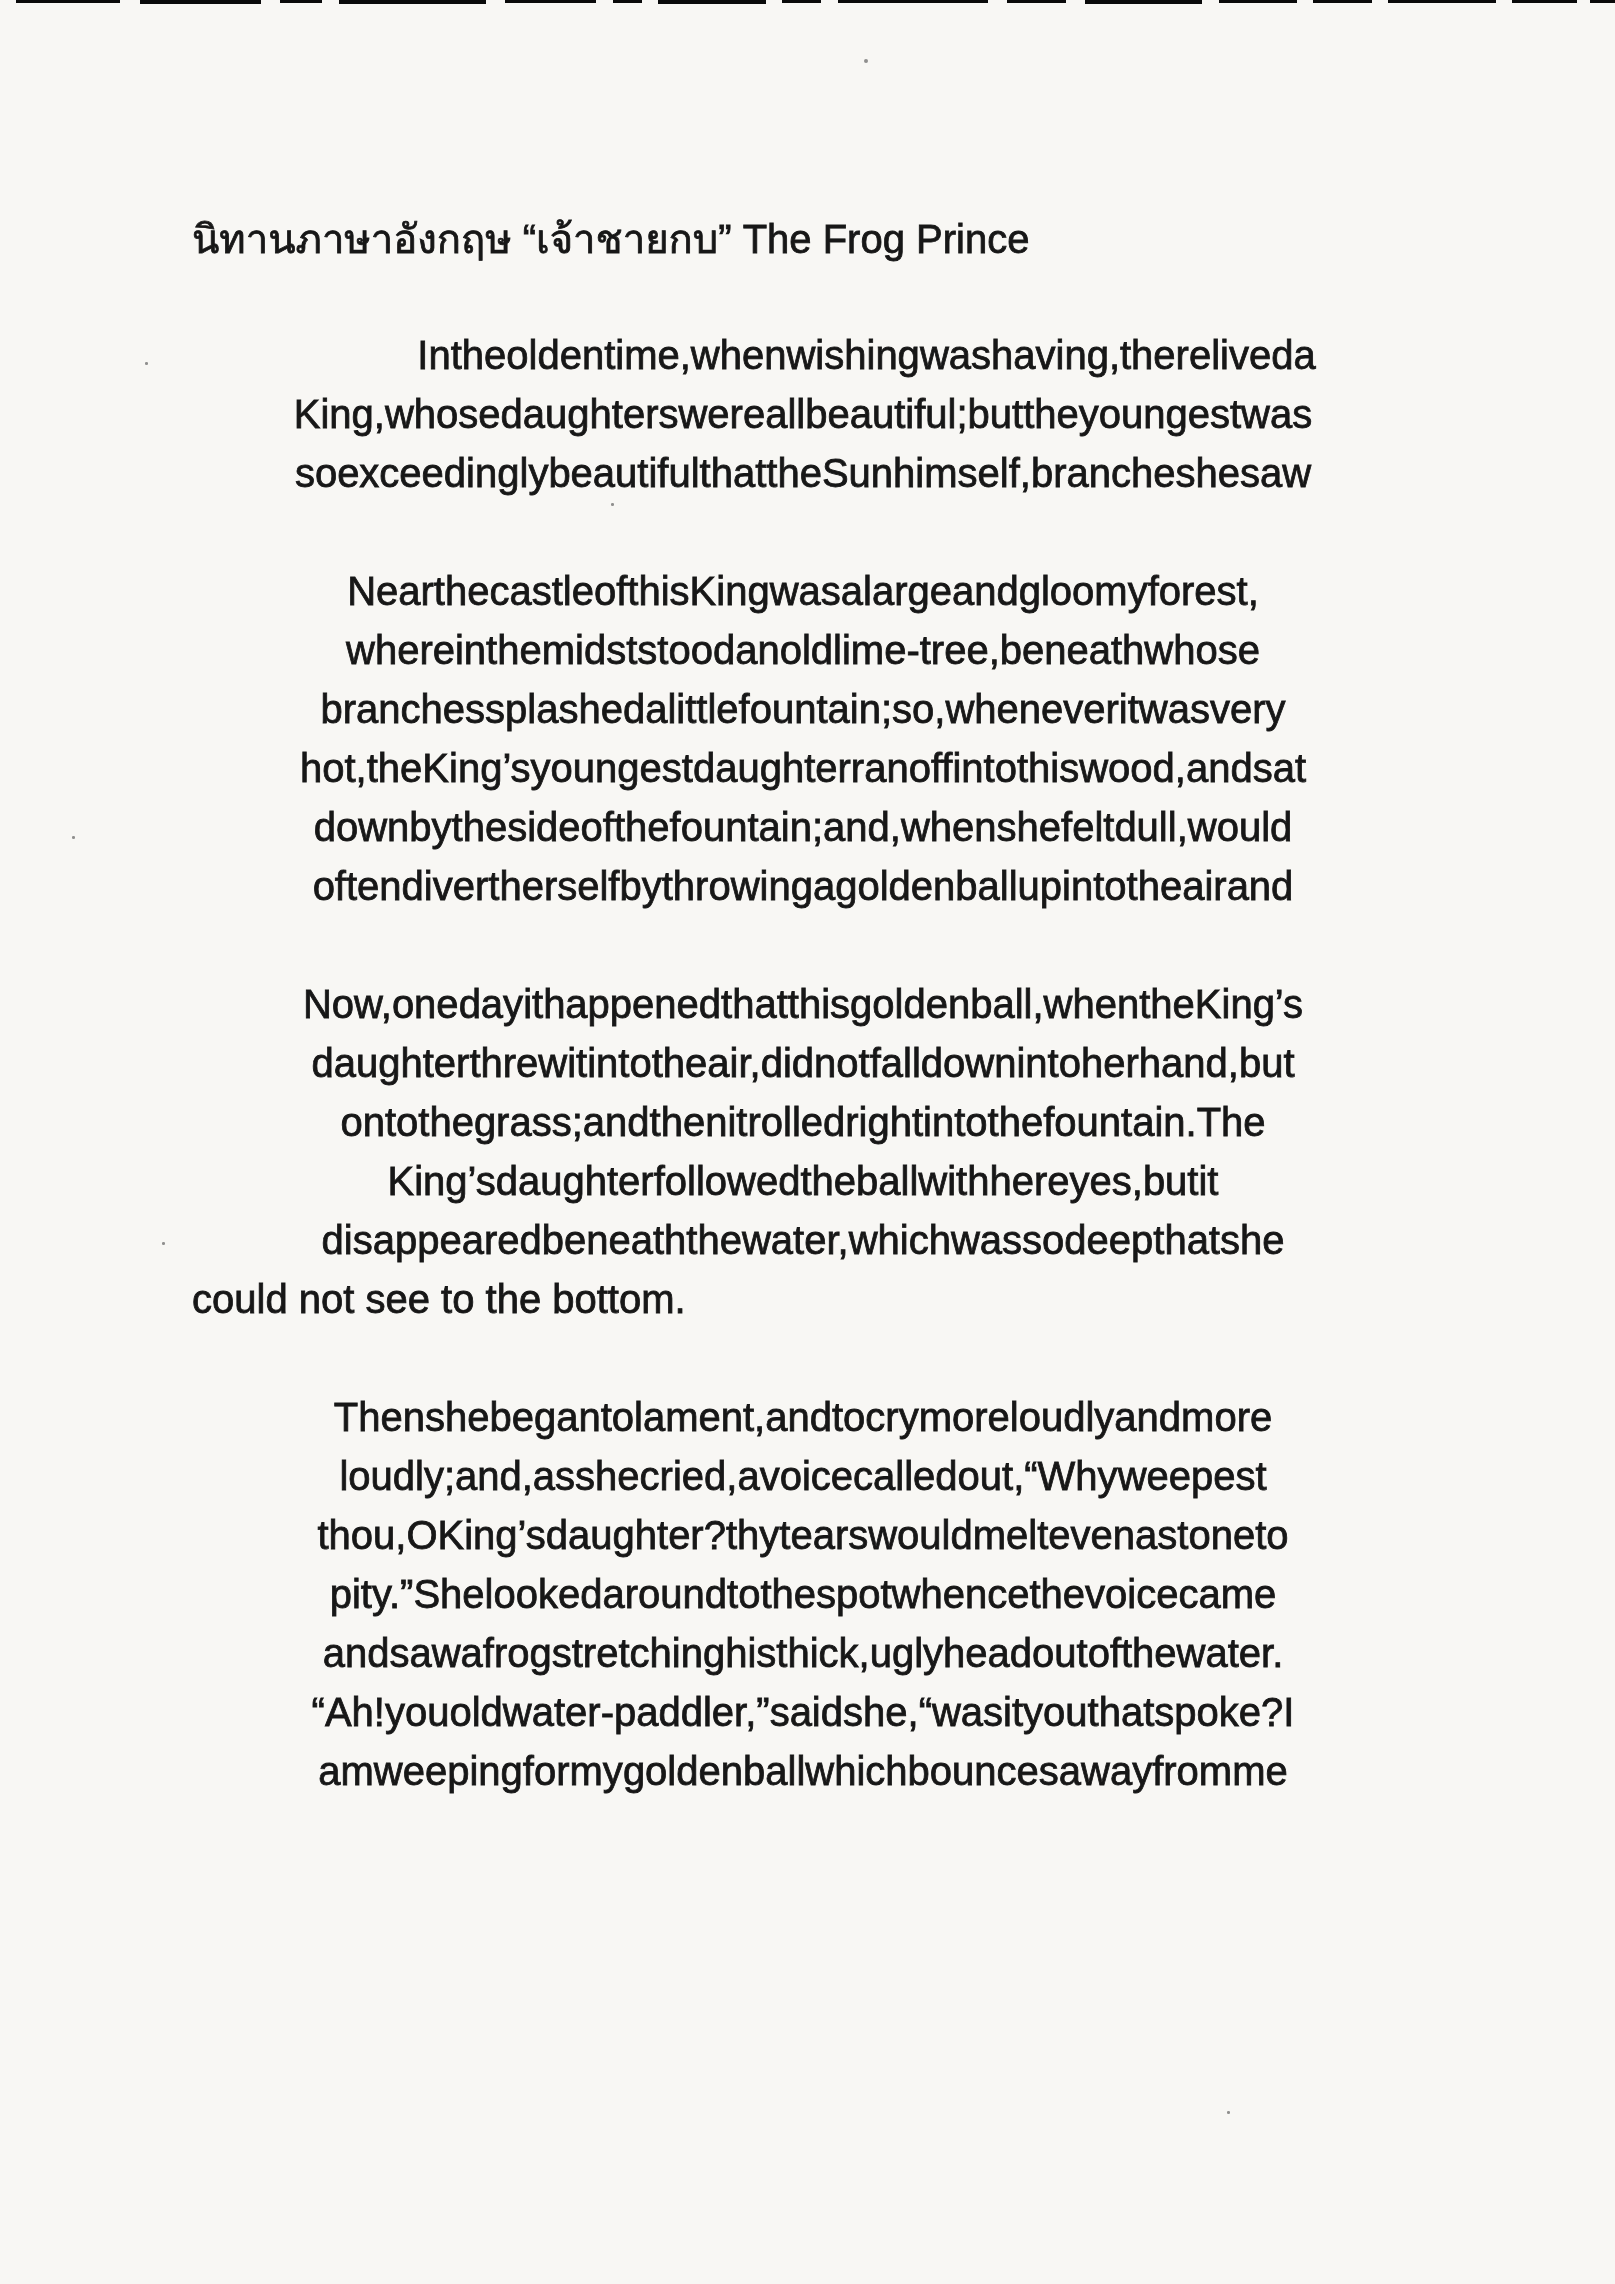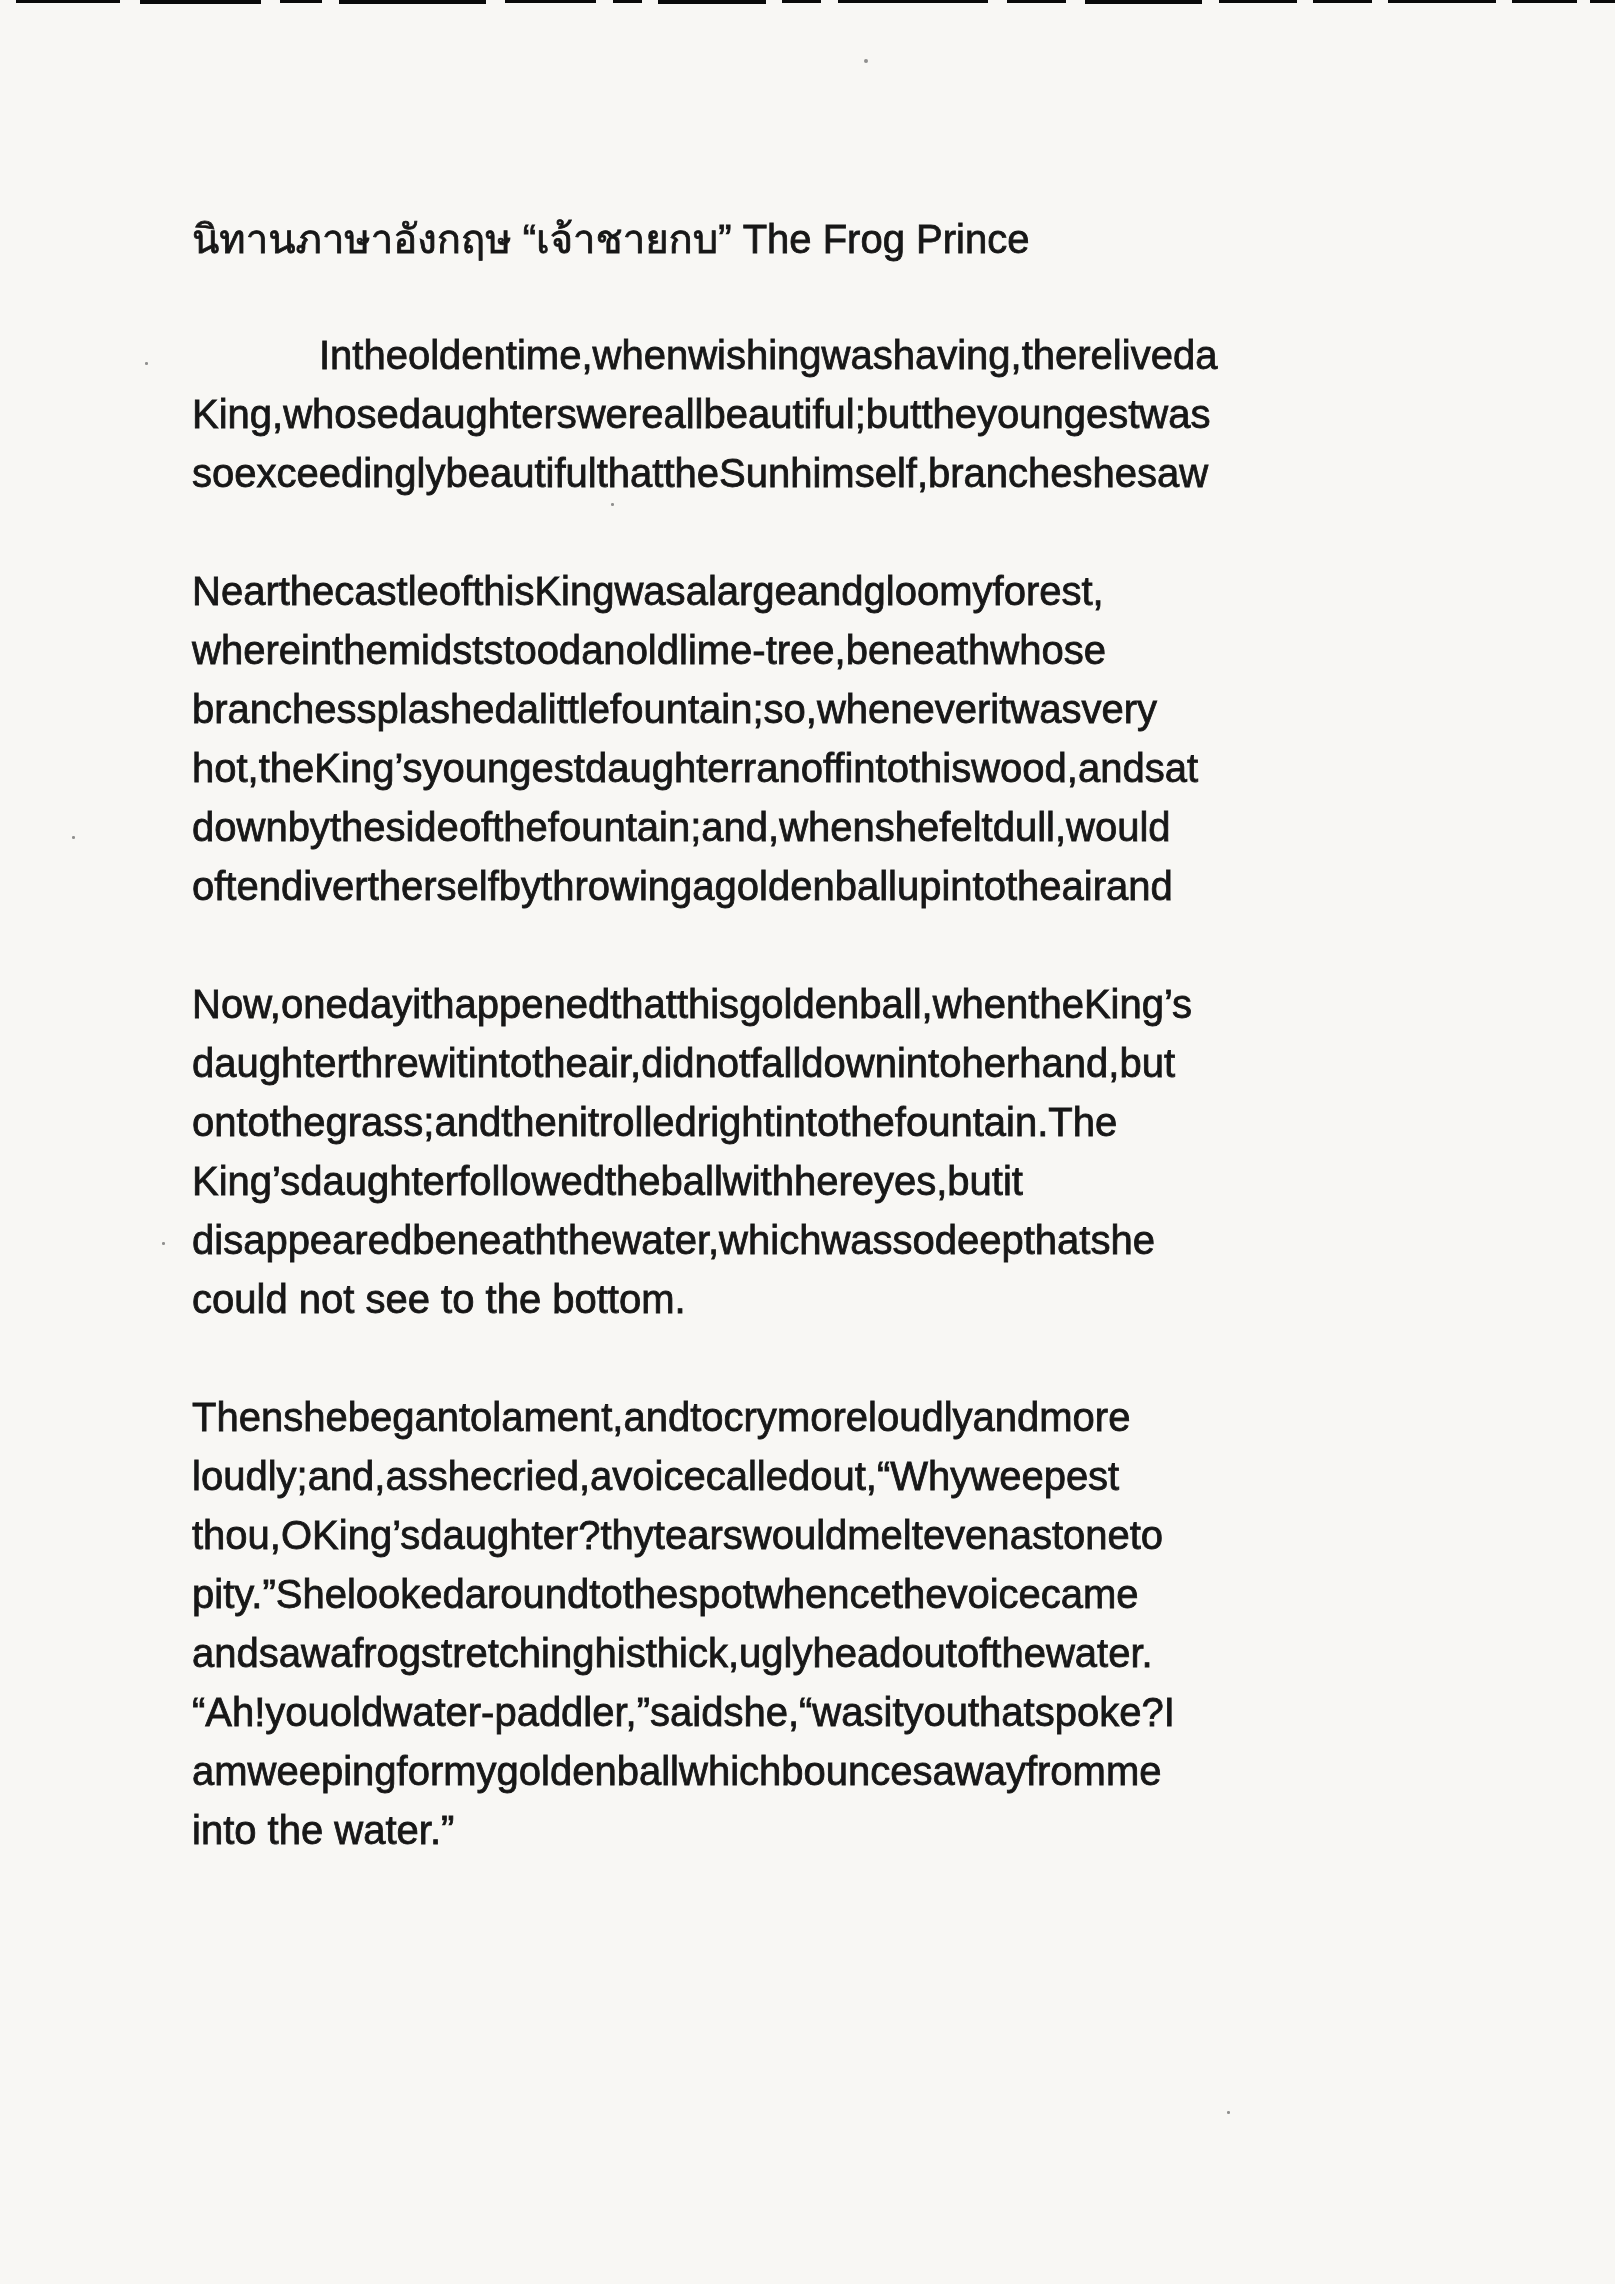--- a/index.html
+++ b/index.html
@@ -52,21 +52,21 @@
     margin-top: 59px;
   }
   .line {
     font-size: 40px;
     line-height: 59px;
     height: 59px;
     overflow: visible;
   }
   .line.justify {
     display: flex;
-    justify-content: flex-start;
+    justify-content: center;
   }
   .line.indent {
     padding-left: 127px;
   }
 </style>
 </head>
 <body>
 
 <div class="page">
   <div id="edge-artifacts">
@@ -383,18 +383,17 @@
             <span>for</span>
             <span>my</span>
             <span>golden</span>
             <span>ball</span>
             <span>which</span>
             <span>bounces</span>
             <span>away</span>
             <span>from</span>
             <span>me</span>
           </div>
-          <div class="line">into the water.”</div>
         </div>
       </div>
   </div>
 </div>
 
 
 </body></html>

